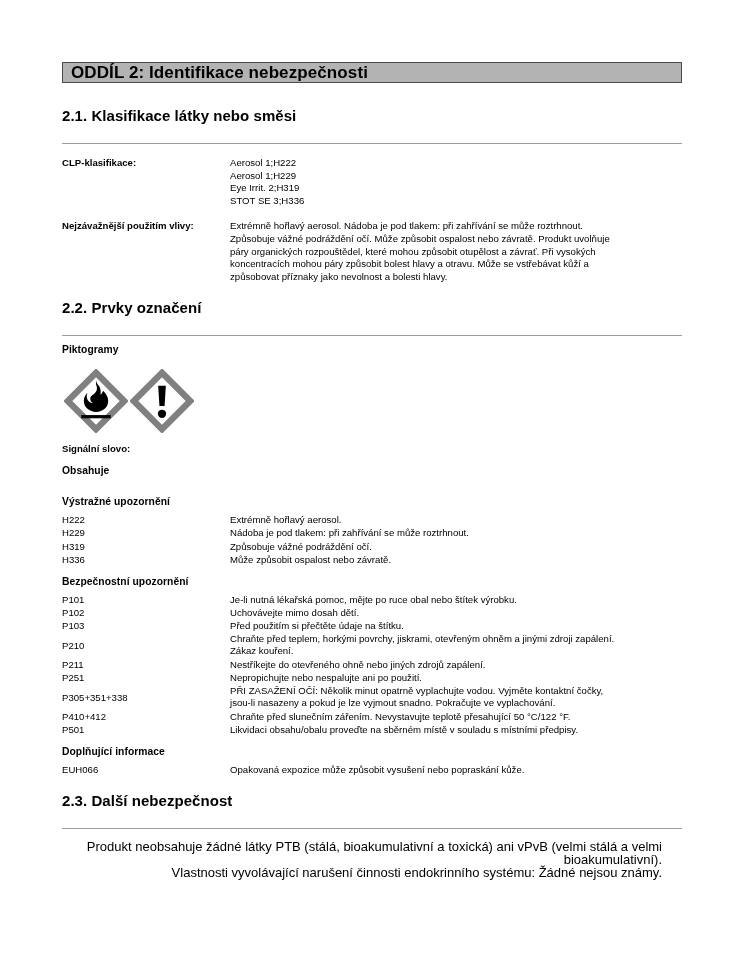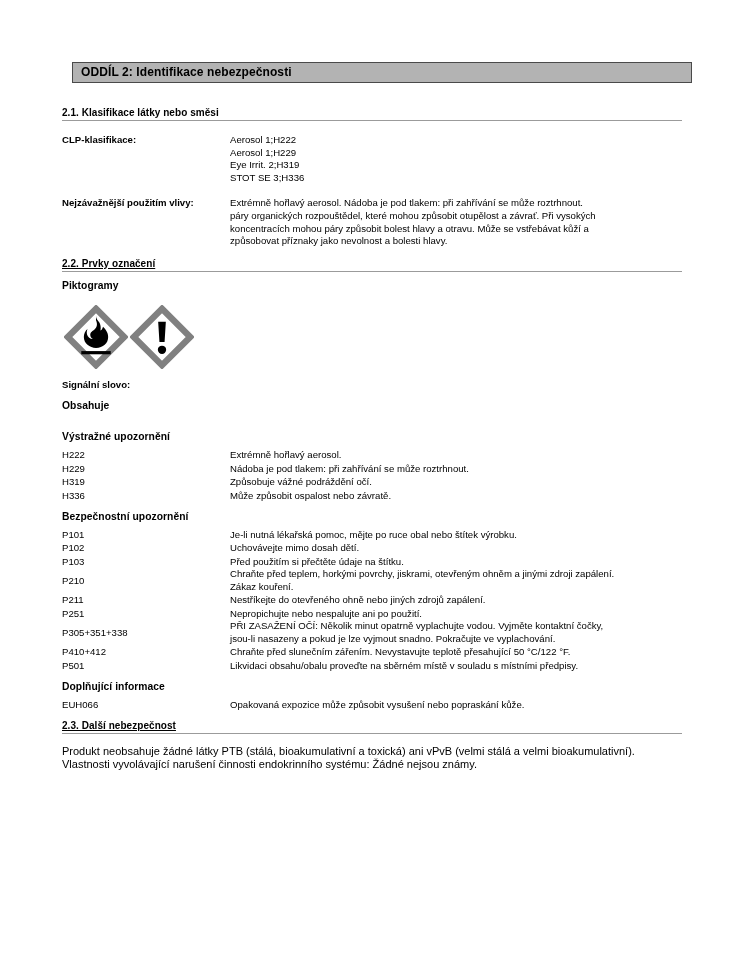--- a/index.html
+++ b/index.html
@@ -28,40 +28,39 @@
 
   
   .section-banner {
     background: #b3b3b3;
     border: 1px solid #4a4a4a;
     box-sizing: border-box;
     width: 620px;
     height: 21px;
     line-height: 19px;
     padding-left: 8px;
-    font-size: 12px;
+    font-size: 17px;
     font-weight: bold;
     letter-spacing: 0.1px;
     color: #000;
-    margin-left: 10px;
   }
 
   
   .subsection {
     width: 620px;
     box-sizing: border-box;
-    font-size: 10px;
+    font-size: 15px;
     font-weight: bold;
     border-bottom: 1px solid #9b9b9b;
-    padding-bottom: 2px;
+    padding-bottom: 19px;
     letter-spacing: 0.05px;
   }
   .sp-2-1 { margin-top: 24px; }
-  .sp-2-2 { margin-top: 10px; text-decoration: underline; }
-  .sp-2-3 { margin-top: 8px; text-decoration: underline; }
+  .sp-2-2 { margin-top: 16px; }
+  .sp-2-3 { margin-top: 16px; }
 
   
   .row {
     display: flex;
     align-items: flex-start;
     font-size: 9.6px;
     line-height: 12.6px;
   }
   .row .lbl {
     width: 168px;
@@ -116,24 +115,25 @@
   .phrase-row .text {
     flex: 1 1 auto;
     max-width: 452px;
   }
   .phrase-row.two-line .code {
     align-self: center;
   }
 
   
   .para {
-    font-size: 11px;
+    font-size: 13px;
     line-height: 13px;
     margin-top: 11px;
     max-width: 600px;
+    text-align: right;
   }
   .para div { line-height: 13px; }
 </style>
 </head>
 <body>
 
 <div class="page">
 
   <div class="section-banner">ODDÍL 2: Identifikace nebezpečnosti</div>
 
@@ -150,20 +150,21 @@
       <div>STOT SE 3;H336</div>
     </div>
   </div>
 
   <div class="block-gap-md"></div>
 
   <div class="row">
     <div class="lbl bold">Nejzávažnější použitím vlivy:</div>
     <div class="val stack">
       <div>Extrémně hořlavý aerosol. Nádoba je pod tlakem: při zahřívání se může roztrhnout.</div>
+      <div>Způsobuje vážné podráždění očí. Může způsobit ospalost nebo závratě. Produkt uvolňuje</div>
       <div>páry organických rozpouštědel, které mohou způsobit otupělost a závrať. Při vysokých</div>
       <div>koncentracích mohou páry způsobit bolest hlavy a otravu. Může se vstřebávat kůží a</div>
       <div>způsobovat příznaky jako nevolnost a bolesti hlavy.</div>
     </div>
   </div>
 
   <div class="subsection sp-2-2">2.2. Prvky označení</div>
 
   <div style="height:8px"></div>
 

